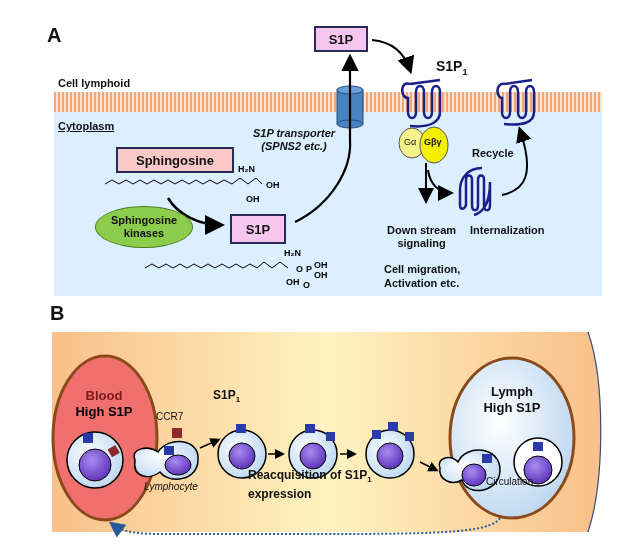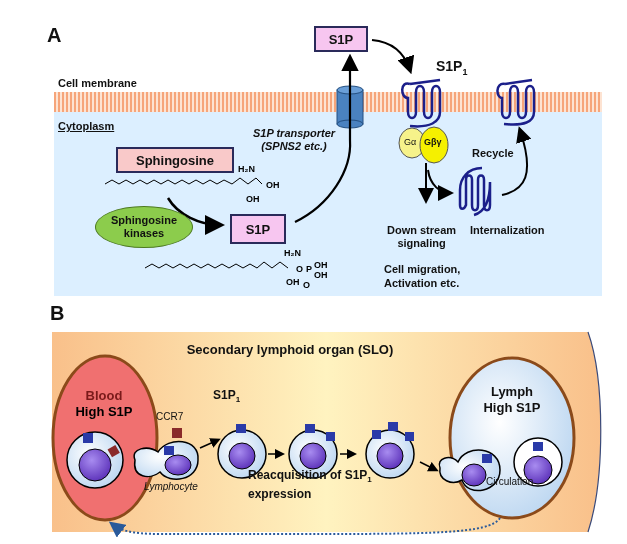--- a/index.html
+++ b/index.html
@@ -12,21 +12,21 @@
 </style>
 </head>
 <body>
 
 <div class="lbl" style="left:47px;top:24px;font-size:20px;">A</div>
 
 <div class="abs" style="left:54px;top:110px;width:548px;height:186px;background:#dcefff;"></div>
 
 <div class="abs" style="left:54px;top:92px;width:548px;height:20px;background:repeating-linear-gradient(90deg,#f6a57a 0 2px,#fde3d2 2px 4px);"></div>
 
-<div class="lbl" style="left:58px;top:77px;font-size:11px;">Cell membrane</div>
+<div class="lbl" style="left:58px;top:77px;font-size:11px;">Cell lymphoid</div>
 <div class="lbl" style="left:58px;top:120px;font-size:11px;text-decoration:underline;">Cytoplasm</div>
 
 <svg class="abs" style="left:0;top:0;" width="627" height="300">
   <defs>
     <marker id="ah" markerWidth="8" markerHeight="8" refX="6" refY="4" orient="auto">
       <path d="M0,0 L8,4 L0,8 z" fill="#000"></path>
     </marker>
   </defs>
 
   <g>
@@ -182,21 +182,20 @@
   <rect x="482" y="134" width="10" height="9" fill="#2a3aa8"></rect>
 
   <circle cx="538" cy="142" r="24" fill="#fff" stroke="#000" stroke-width="1.5"></circle>
   <circle cx="538" cy="150" r="14" fill="url(#nuc)" stroke="#000"></circle>
   <rect x="533" y="122" width="10" height="9" fill="#2a3aa8"></rect>
 
   <path d="M500,198 C490,214 430,214 300,214 L160,214 C130,214 120,210 112,204" fill="none" stroke="#2a5a9a" stroke-width="2" stroke-dasharray="2,2" marker-end="url(#ah3)"></path>
 </svg>
 
 <div class="lbl" style="left:180px;top:342px;font-size:13px;text-align:center;line-height:16px;width:220px;">
-  <div>Secondary lymphoid organ (SLO)</div>
 </div>
 <div class="lbl" style="left:64px;top:388px;font-size:13px;text-align:center;line-height:16px;width:80px;color:#000;">
   <div style="color:#7a1a1a;">Blood</div>
   <div>High S1P</div>
 </div>
 <div class="lbl" style="left:156px;top:411px;font-size:10px;font-weight:normal;">CCR7</div>
 <div class="lbl" style="left:144px;top:481px;font-size:10px;font-weight:normal;font-style:italic;">Lymphocyte</div>
 <div class="lbl" style="left:213px;top:388px;font-size:12px;"><span>S1P</span><sub style="font-size:8px;">1</sub></div>
 <div class="lbl" style="left:248px;top:468px;font-size:12px;line-height:15px;width:160px;">
   <div><span>Reacquisition of S1P</span><sub style="font-size:8px;">1</sub></div>

